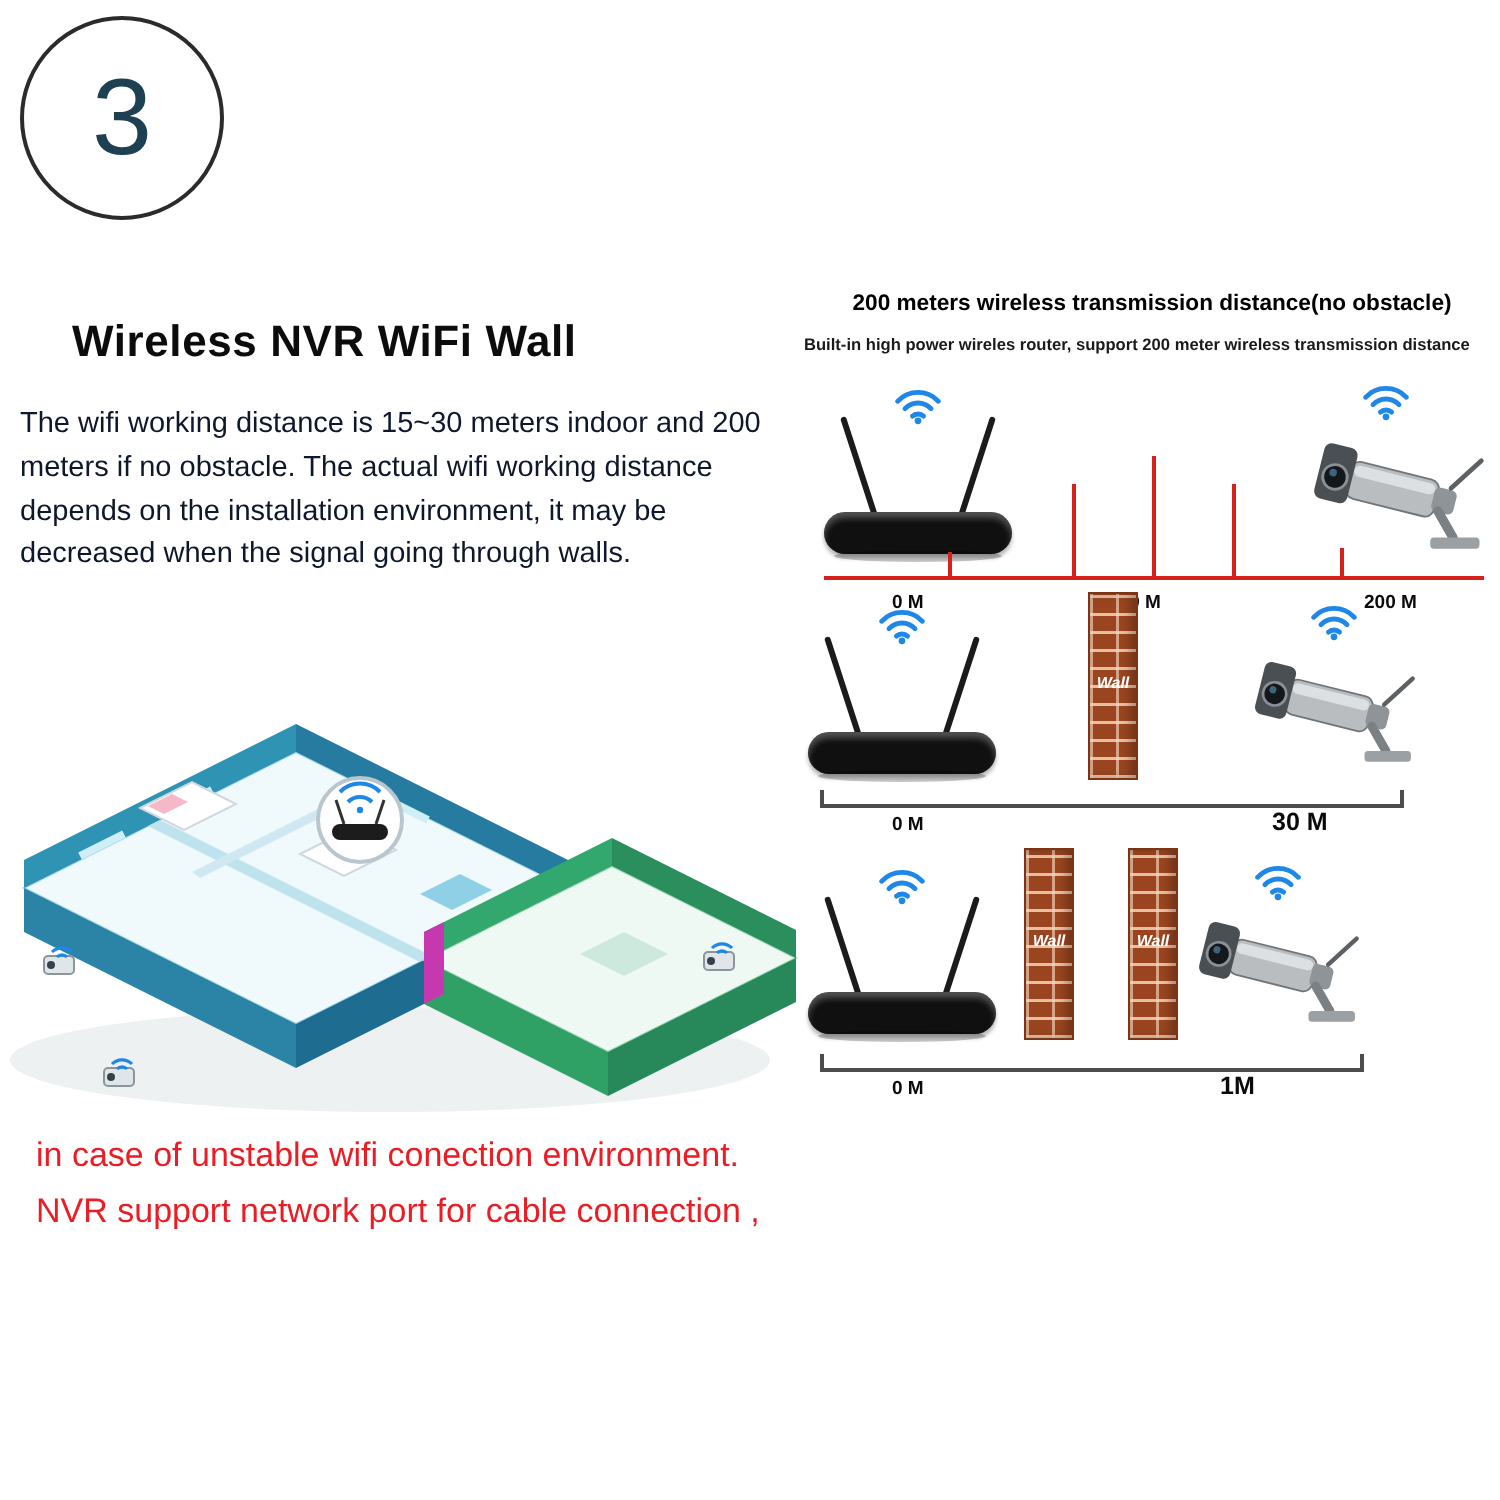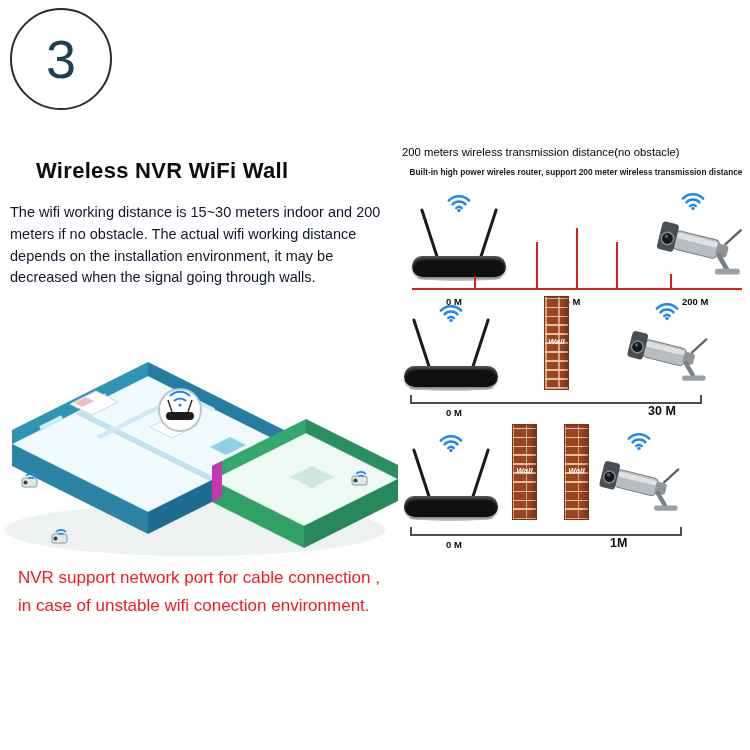--- a/index.html
+++ b/index.html
@@ -16,22 +16,22 @@
     display:flex; align-items:center; justify-content:center;
   }
   .badge-number { font-size:54px; color:#1d4052; font-weight:400; }
 
   
   .intro-title { position:absolute; left:36px; top:158px; font-size:22px; color:#0c0c0c; letter-spacing:0.3px; }
   .intro-body  { position:absolute; left:10px; top:202px; width:392px; font-size:14.5px; line-height:1.5; color:#0f172a; }
 
   
   .range-panel { position:absolute; left:402px; top:146px; width:348px; height:412px; }
-  .panel-title    { position:absolute; top:0; left:0; width:100%; text-align:left; font-size:11.3px; font-weight:normal; color:#000; }
-  .panel-subtitle { position:absolute; top:21px; left:0; width:100%; text-align:center; font-size:8.3px; font-weight:bold; color:#1a1a1a; }
+  .panel-title    { position:absolute; top:0; left:0; width:100%; text-align:center; font-size:11.3px; font-weight:bold; color:#000; }
+  .panel-subtitle { position:absolute; top:21px; left:0; width:100%; text-align:left; font-size:8.3px; font-weight:bold; color:#1a1a1a; }
   .row  { position:absolute; left:0; width:348px; }
   .row1 { top:38px;  height:130px; }
   .row2 { top:150px; height:124px; }
   .row3 { top:276px; height:132px; }
 
   
   .router { position:absolute; width:94px; height:86px; }
   .router .ant { position:absolute; bottom:24px; width:3px; height:52px; background:#1b1b1b; border-radius:2px; transform-origin:bottom center; }
   .router .ant.left  { left:24px;  transform:rotate(-18deg); }
   .router .ant.right { right:24px; transform:rotate(18deg); }
@@ -238,21 +238,21 @@
           <path d="M66 46 L74 60" stroke="#7a8084" stroke-width="5" stroke-linecap="round"></path>
           <rect x="62" y="60" width="26" height="6" rx="2" fill="#9aa0a4"></rect>
         </svg>
       </div>
 
       <div class="baseline gray" style="left:8px; top:106px; width:292px;">
         <div class="tick gray" style="left:0;     height:9px;"></div>
         <div class="tick gray" style="right:0;    height:9px;"></div>
       </div>
       <span class="dist-label" style="left:44px;  top:111px;">0 M</span>
-      <span class="dist-label big" style="left:234px; top:108px;margin-left:12px;">30 M</span>
+      <span class="dist-label big" style="left:234px; top:108px;">30 M</span>
     </div>
 
     <div class="row row3">
       <div class="router" style="left:2px; top:14px;">
         <div class="ant left"></div>
         <div class="ant right"></div>
         <div class="wifi">
           <svg class="wifi-icon" width="26" height="21" viewBox="0 0 28 22">
             <path d="M3 9 A 15 15 0 0 1 25 9" fill="none" stroke="#1f87e8" stroke-width="2.6" stroke-linecap="round"></path>
             <path d="M7 13 A 9.5 9.5 0 0 1 21 13" fill="none" stroke="#1f87e8" stroke-width="2.6" stroke-linecap="round"></path>
@@ -298,17 +298,17 @@
       <div class="baseline gray" style="left:8px; top:112px; width:272px;">
         <div class="tick gray" style="left:0;  height:9px;"></div>
         <div class="tick gray" style="right:0; height:9px;"></div>
       </div>
       <span class="dist-label" style="left:44px;  top:117px;">0 M</span>
       <span class="dist-label big" style="left:208px; top:114px;">1M</span>
     </div>
   </div>
 
   <div class="footer-note">
+    <span>in case of unstable wifi conection environment.</span>
     <span>NVR support network port for cable connection ,</span>
-    <span>in case of unstable wifi conection environment.</span>
   </div>
 
 </div>
 
 </body></html>

